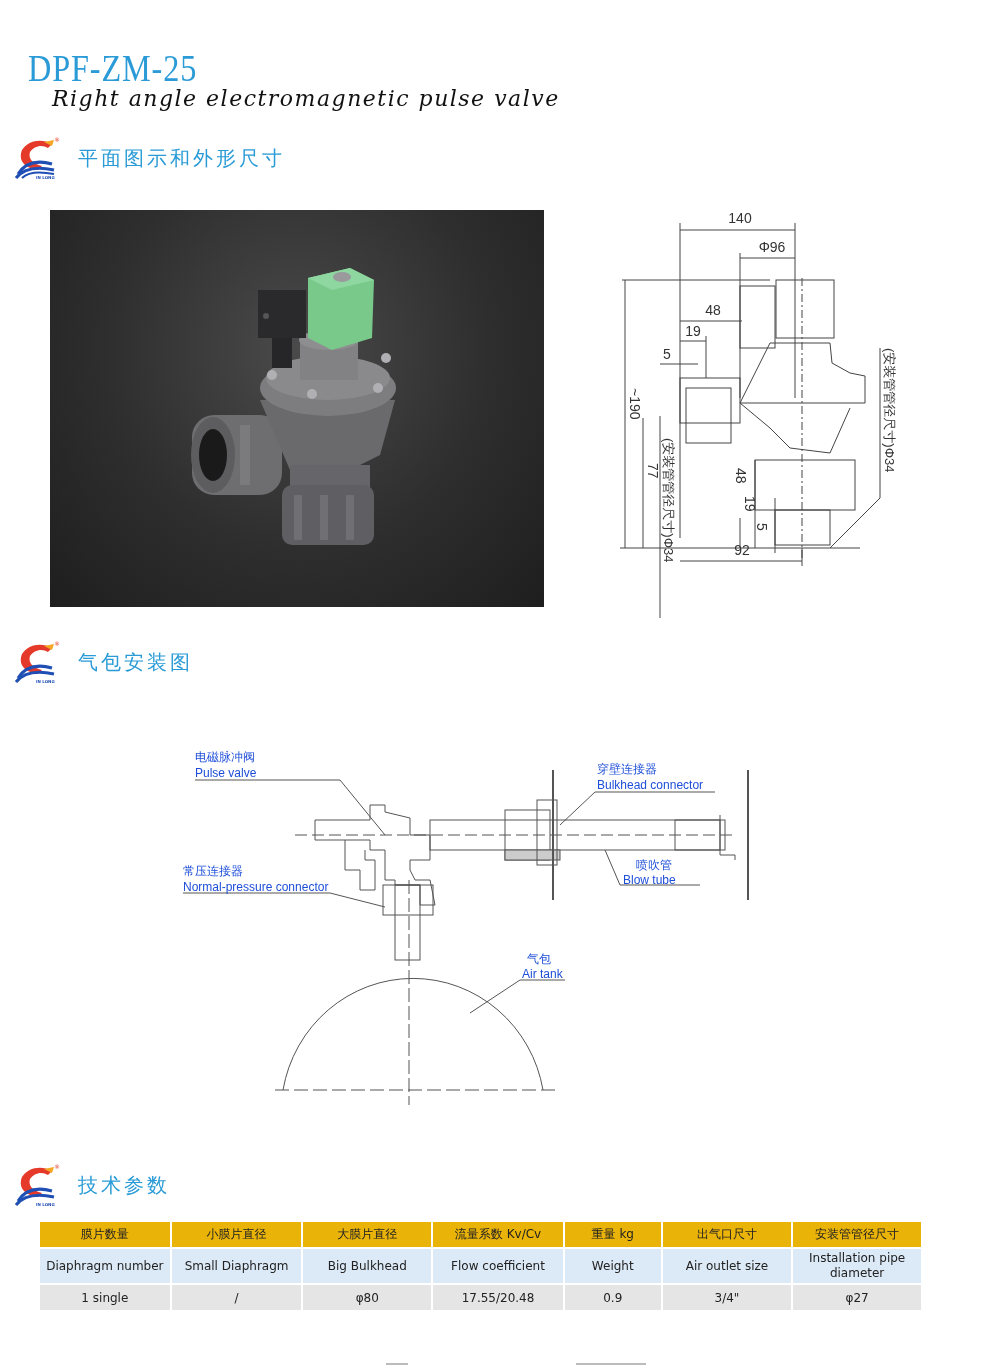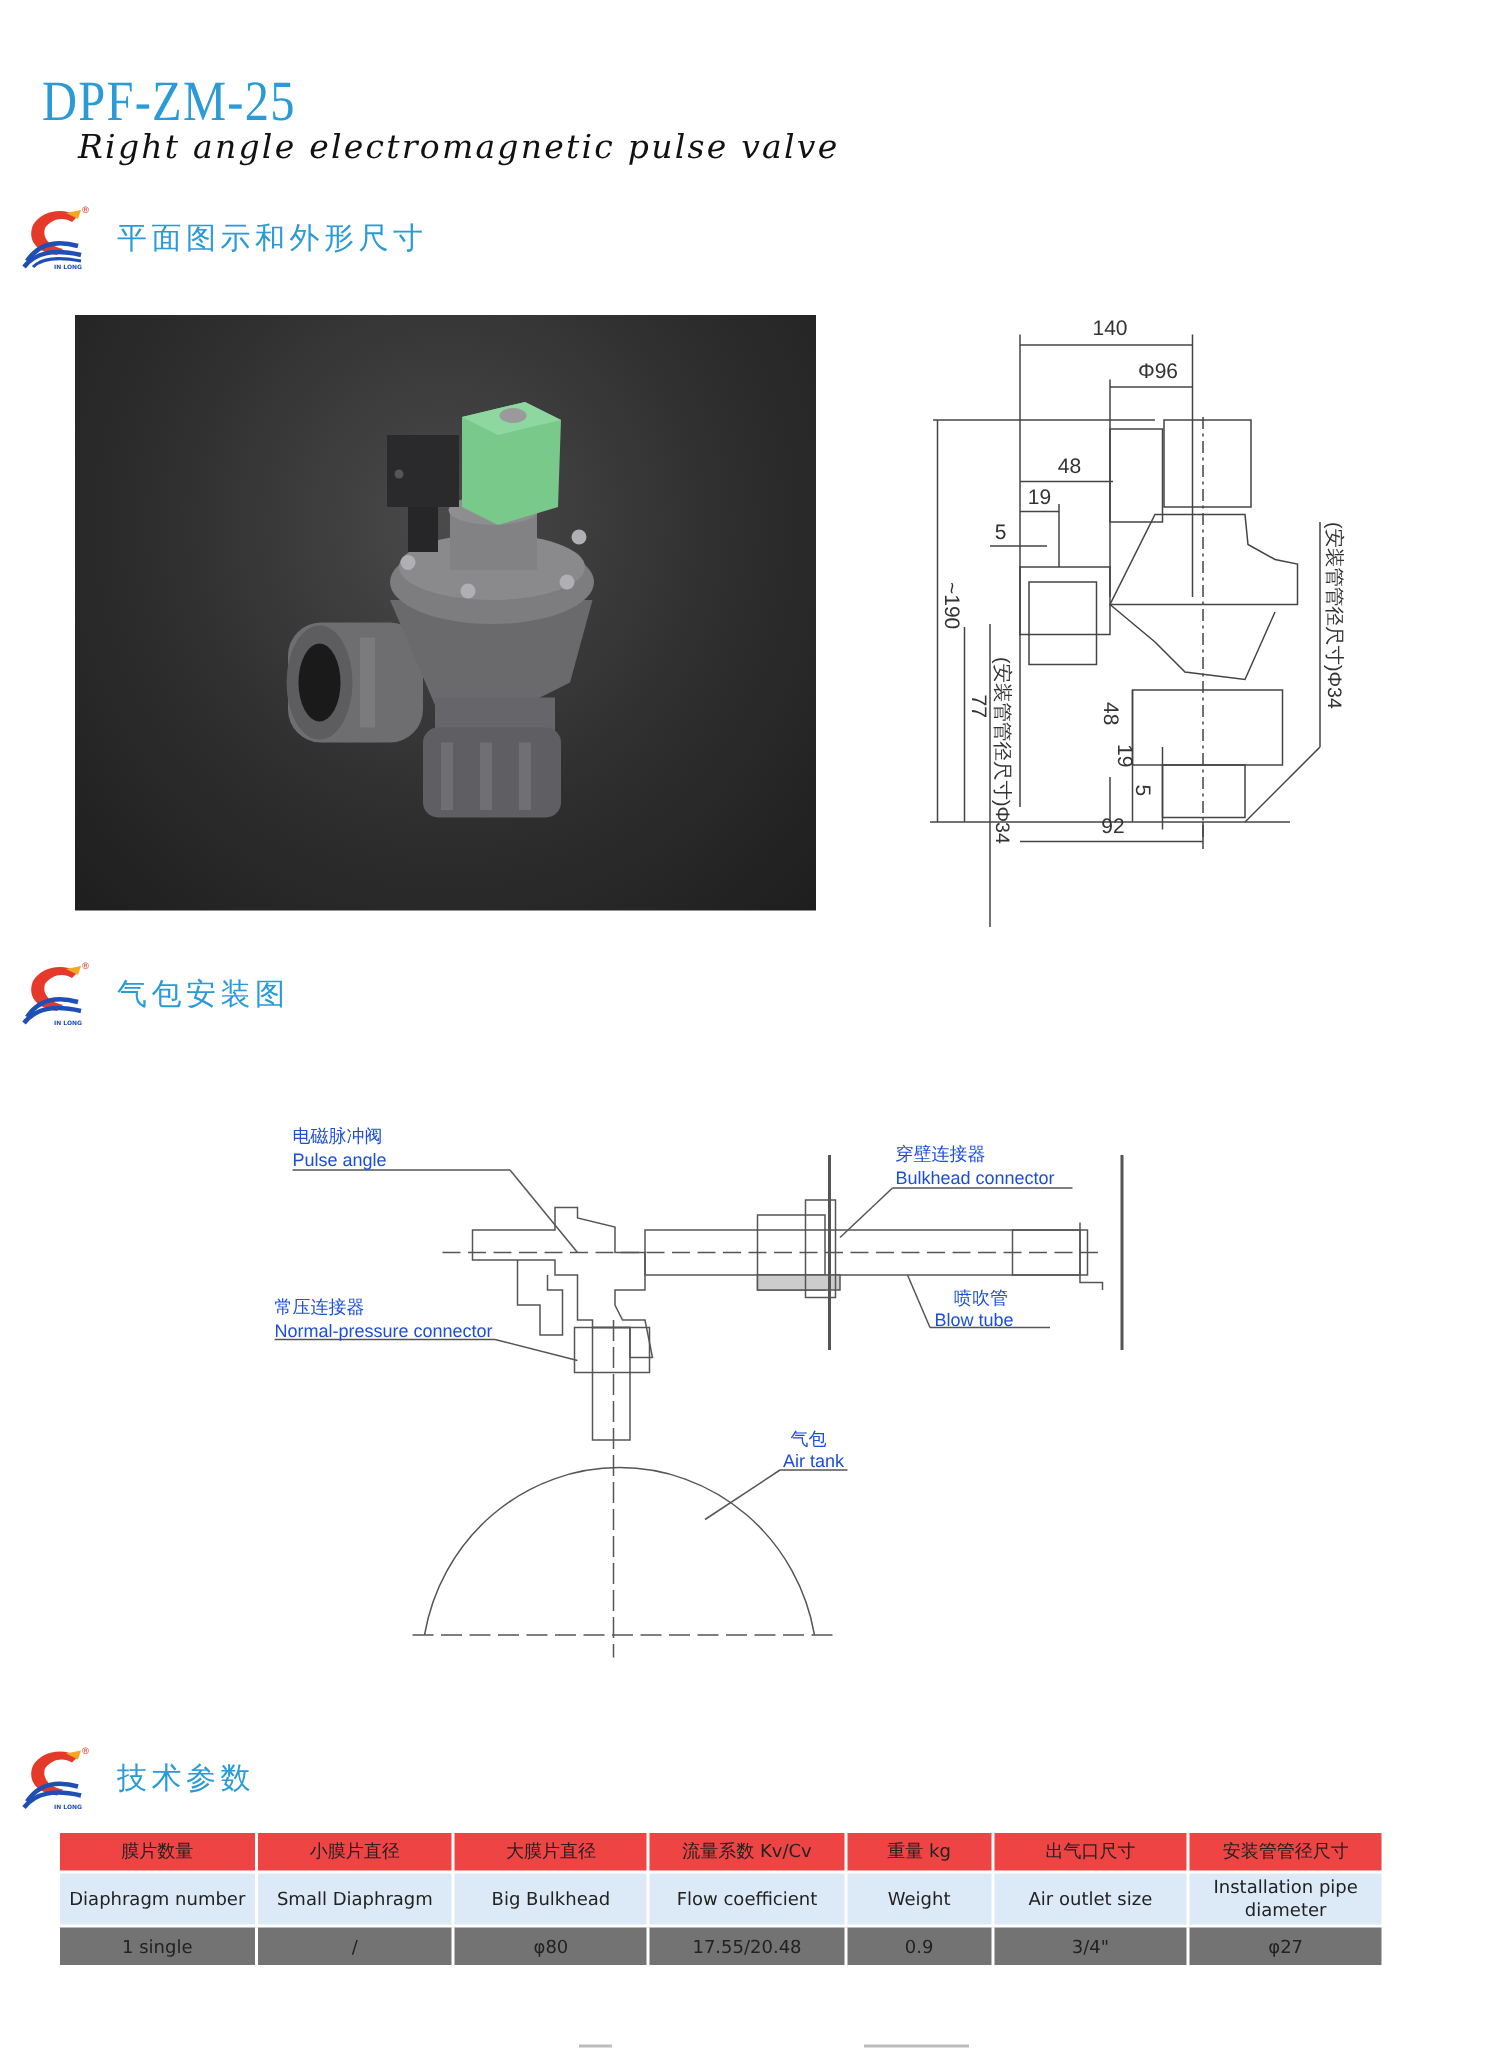--- a/index.html
+++ b/index.html
@@ -9,23 +9,23 @@
   .subtitle { left: 28px; top: 86px; font-family: "DejaVu Serif", serif; font-style: italic; font-size: 22px; color: #111; letter-spacing: 1.5px; margin-left: 24px; }
   .section-head { left: 14px; display: flex; align-items: center; }
   .section-head .logo { width: 48px; height: 44px; position: relative; }
   .section-head .title { margin-left: 16px; font-size: 20px; color: #2a9bd6; letter-spacing: 3px; font-family: "DejaVu Sans", sans-serif; }
   .photo { left: 50px; top: 210px; width: 494px; height: 397px; background: radial-gradient(ellipse at 50% 35%, #4a4a4a 0%, #2e2e2e 55%, #1e1e1e 100%); overflow: hidden; }
   .drawing { left: 600px; top: 198px; width: 330px; height: 420px; }
   .install { left: 175px; top: 740px; width: 600px; height: 370px; }
   .lbl { position: absolute; font-size: 12px; color: #1d4ed8; line-height: 14px; }
   table.spec { position: absolute; left: 38px; top: 1220px; width: 885px; border-collapse: collapse; font-family: "DejaVu Sans", sans-serif; font-size: 12px; color: #222; }
   table.spec td { border: 2px solid #ffffff; text-align: center; padding: 0 4px; }
-  table.spec tr.cn td { background: #ef4444; height: 27px; }
+  table.spec tr.cn td { background: #eab308; height: 27px; }
   table.spec tr.en td { background: #dce9f6; height: 36px; line-height: 15px; }
-  table.spec tr.val td { background: #737373; height: 27px; }
+  table.spec tr.val td { background: #e5e5e5; height: 27px; }
   .footer-line { position: absolute; height: 2px; background: #bbb; }
 </style>
 </head>
 <body>
 
 <div class="abs model-title">DPF-ZM-25</div>
 <div class="abs subtitle">Right angle electromagnetic pulse valve</div>
 
 <div class="abs section-head" style="top:136px;">
   <div class="logo">
@@ -176,21 +176,21 @@
 
       <rect x="220" y="145" width="25" height="75"></rect>
       <rect x="208" y="145" width="50" height="30"></rect>
       <line x1="234" y1="140" x2="234" y2="365" stroke-dasharray="14,4"></line>
 
       <path d="M108 350 A132 135 0 0 1 368 350"></path>
       <line x1="100" y1="350" x2="380" y2="350" stroke-dasharray="14,5"></line>
     </g>
   </svg>
   <div class="lbl" style="left:20px; top:10px;">电磁脉冲阀</div>
-  <div class="lbl" style="left:20px; top:26px;">Pulse angle</div>
+  <div class="lbl" style="left:20px; top:26px;">Pulse valve</div>
   <div class="lbl" style="left:8px; top:124px;">常压连接器</div>
   <div class="lbl" style="left:8px; top:140px;">Normal-pressure connector</div>
   <div class="lbl" style="left:422px; top:22px;">穿壁连接器</div>
   <div class="lbl" style="left:422px; top:38px;">Bulkhead connector</div>
   <div class="lbl" style="left:432px; top:118px;padding-left:29px;">喷吹管</div>
   <div class="lbl" style="left:448px; top:133px;">Blow tube</div>
   <div class="lbl" style="left:352px; top:212px;">气包</div>
   <div class="lbl" style="left:347px; top:227px;">Air tank</div>
 </div>
 

